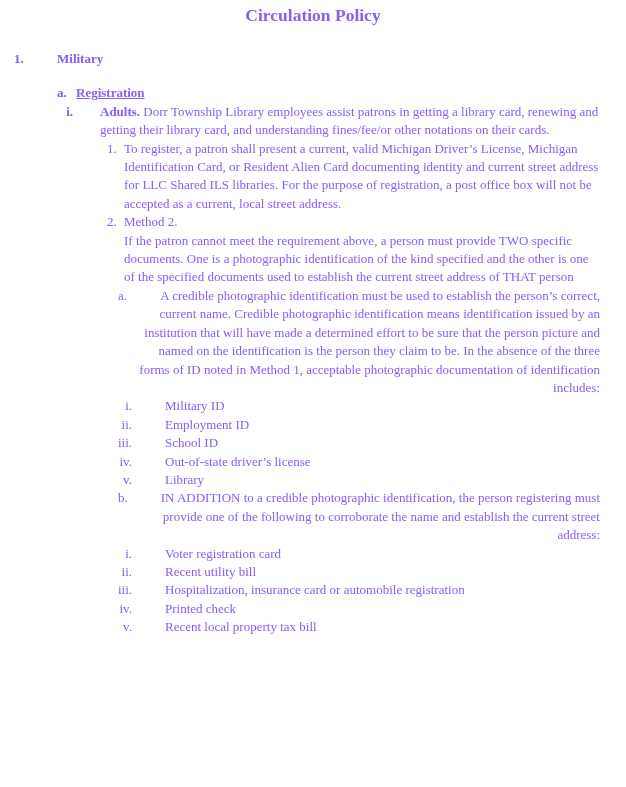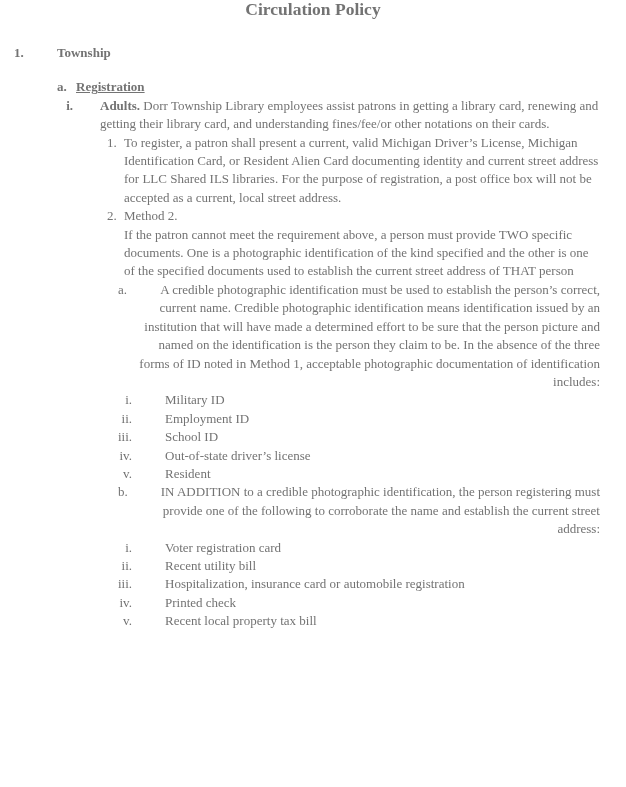--- a/index.html
+++ b/index.html
@@ -1,26 +1,27 @@
 <!DOCTYPE html>
 <html><head>
 <meta charset="utf-8">
 <style>
   html, body { margin: 0; padding: 0; background: #ffffff; }
   .page {
     position: relative;
     width: 626px;
     height: 707px;
     background: #ffffff;
-    color: #737373;
+    color: #8b5cf6;
     font-family: "Liberation Serif", "DejaVu Serif", serif;
     font-size: 13px;
     line-height: 18.4px;
     overflow: hidden;
     box-sizing: border-box;
+    padding-top: 6px;
   }
   .doc-title {
     margin: 0;
     font-size: 17.5px;
     line-height: 19px;
     font-weight: bold;
     text-align: center;
   }
   .row { position: relative; }
   .marker { position: absolute; top: 0; }
@@ -54,21 +55,21 @@
 </style>
 </head>
 <body>
 
 <div class="page">
 
   <h1 class="doc-title">Circulation Policy</h1>
 
   <div class="row sec-row">
     <span class="marker m-sec">1.</span>
-    <div class="sec-text">Township</div>
+    <div class="sec-text">Military</div>
   </div>
 
   <div class="row sub-row">
     <span class="marker m-sub">a.</span>
     <div class="sub-text">Registration</div>
   </div>
 
   <div class="row">
     <span class="marker m-rom1">i.</span>
     <div class="rom1-text">
@@ -108,21 +109,21 @@
   <div class="row">
     <span class="marker m-rom2">iii.</span>
     <div class="rom2-text">School ID</div>
   </div>
   <div class="row">
     <span class="marker m-rom2">iv.</span>
     <div class="rom2-text">Out-of-state driver’s license</div>
   </div>
   <div class="row">
     <span class="marker m-rom2">v.</span>
-    <div class="rom2-text">Resident</div>
+    <div class="rom2-text">Library</div>
   </div>
 
   <div class="row">
     <span class="marker m-let">b.</span>
     <div class="let-text">IN ADDITION to a credible photographic identification, the person registering must provide one of the following to corroborate the name and establish the current street address:</div>
   </div>
 
   <div class="row">
     <span class="marker m-rom2">i.</span>
     <div class="rom2-text">Voter registration card</div>

